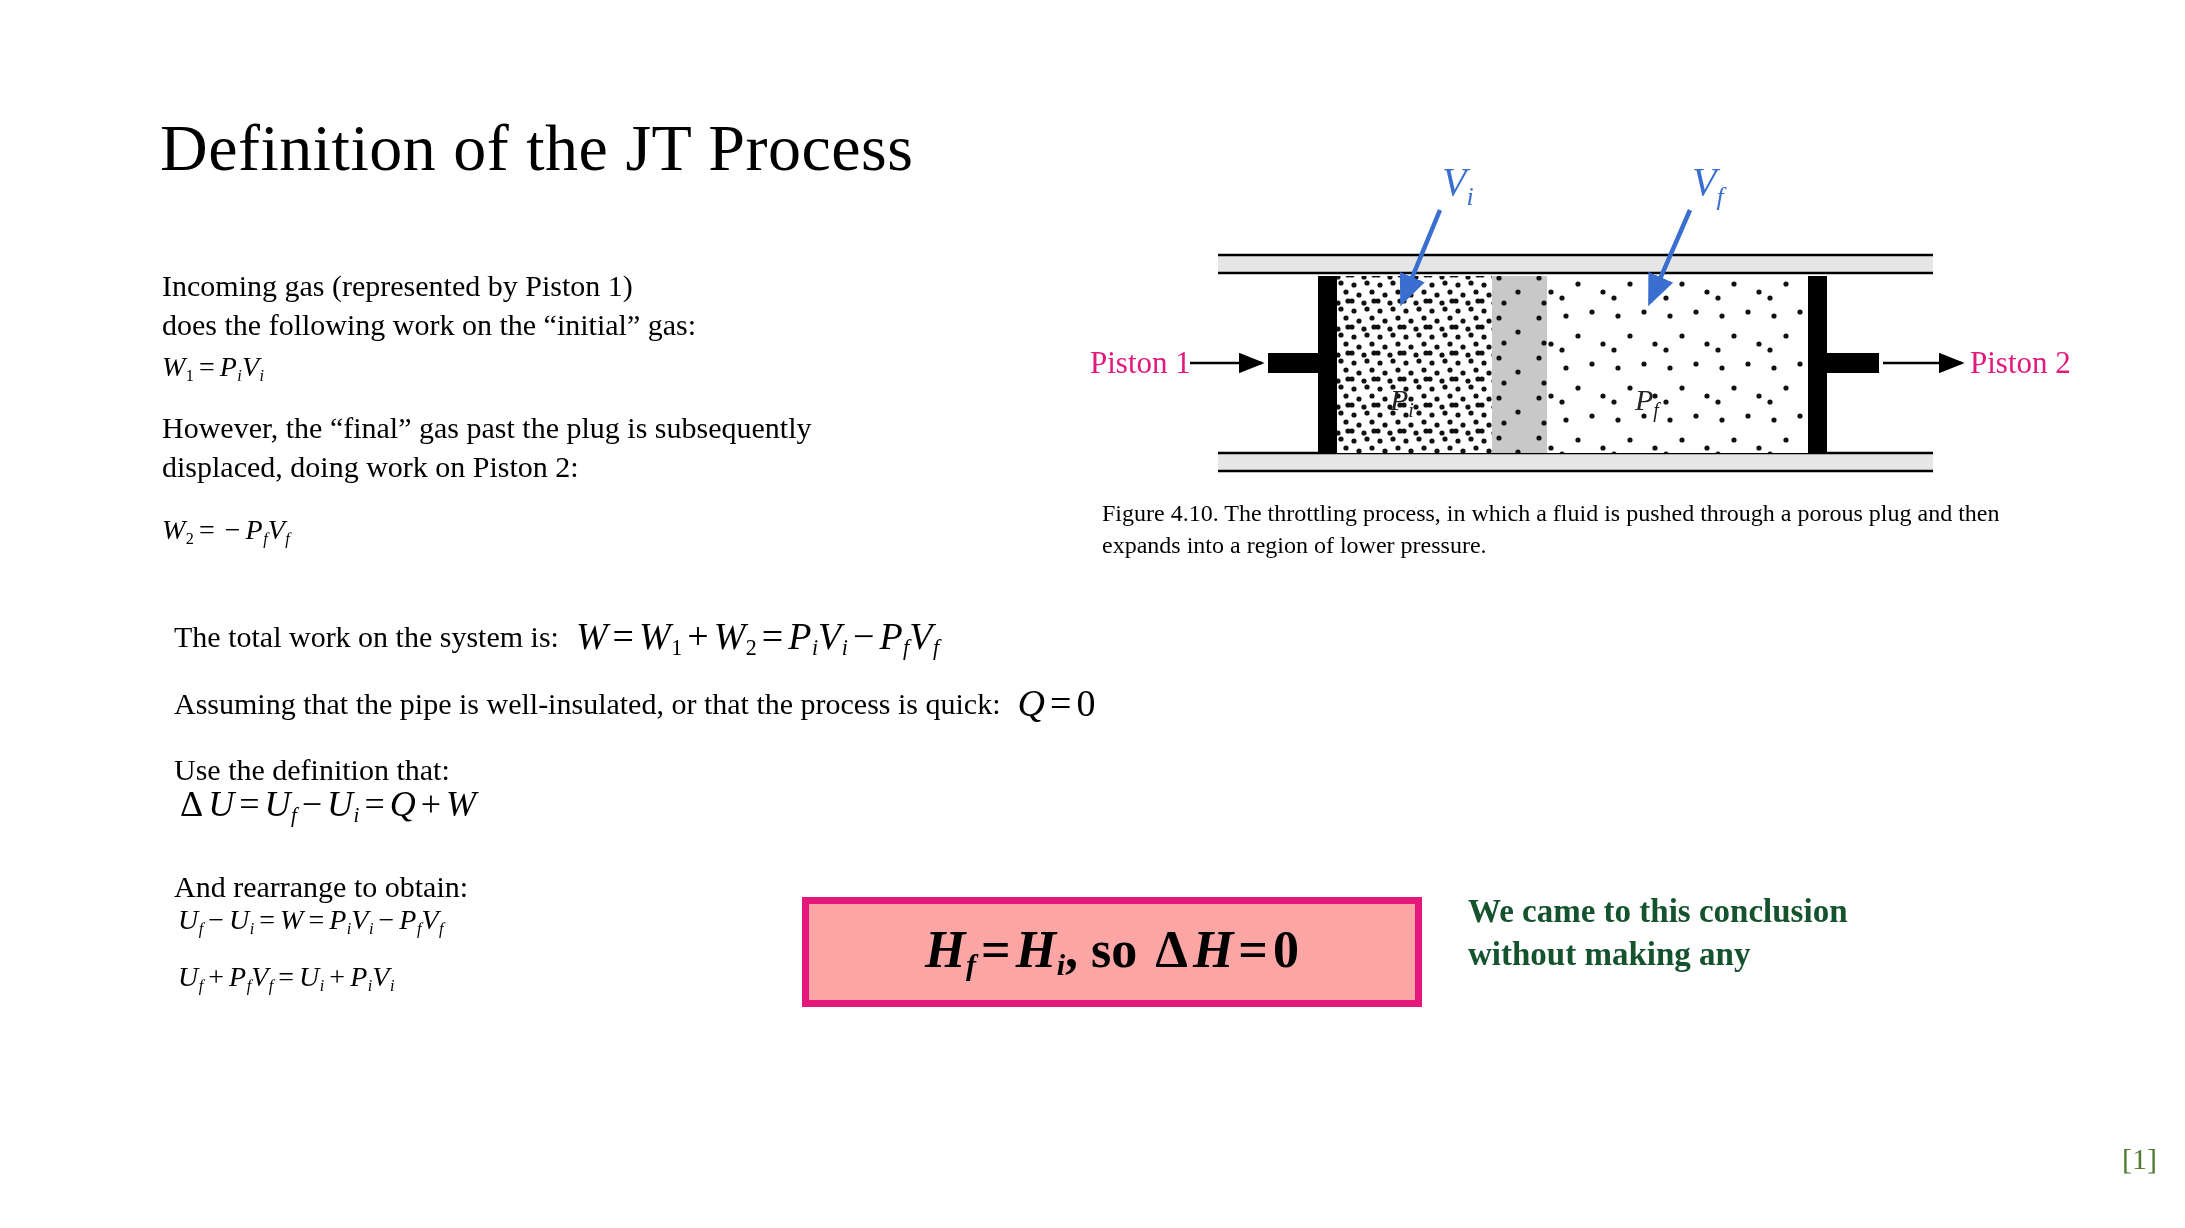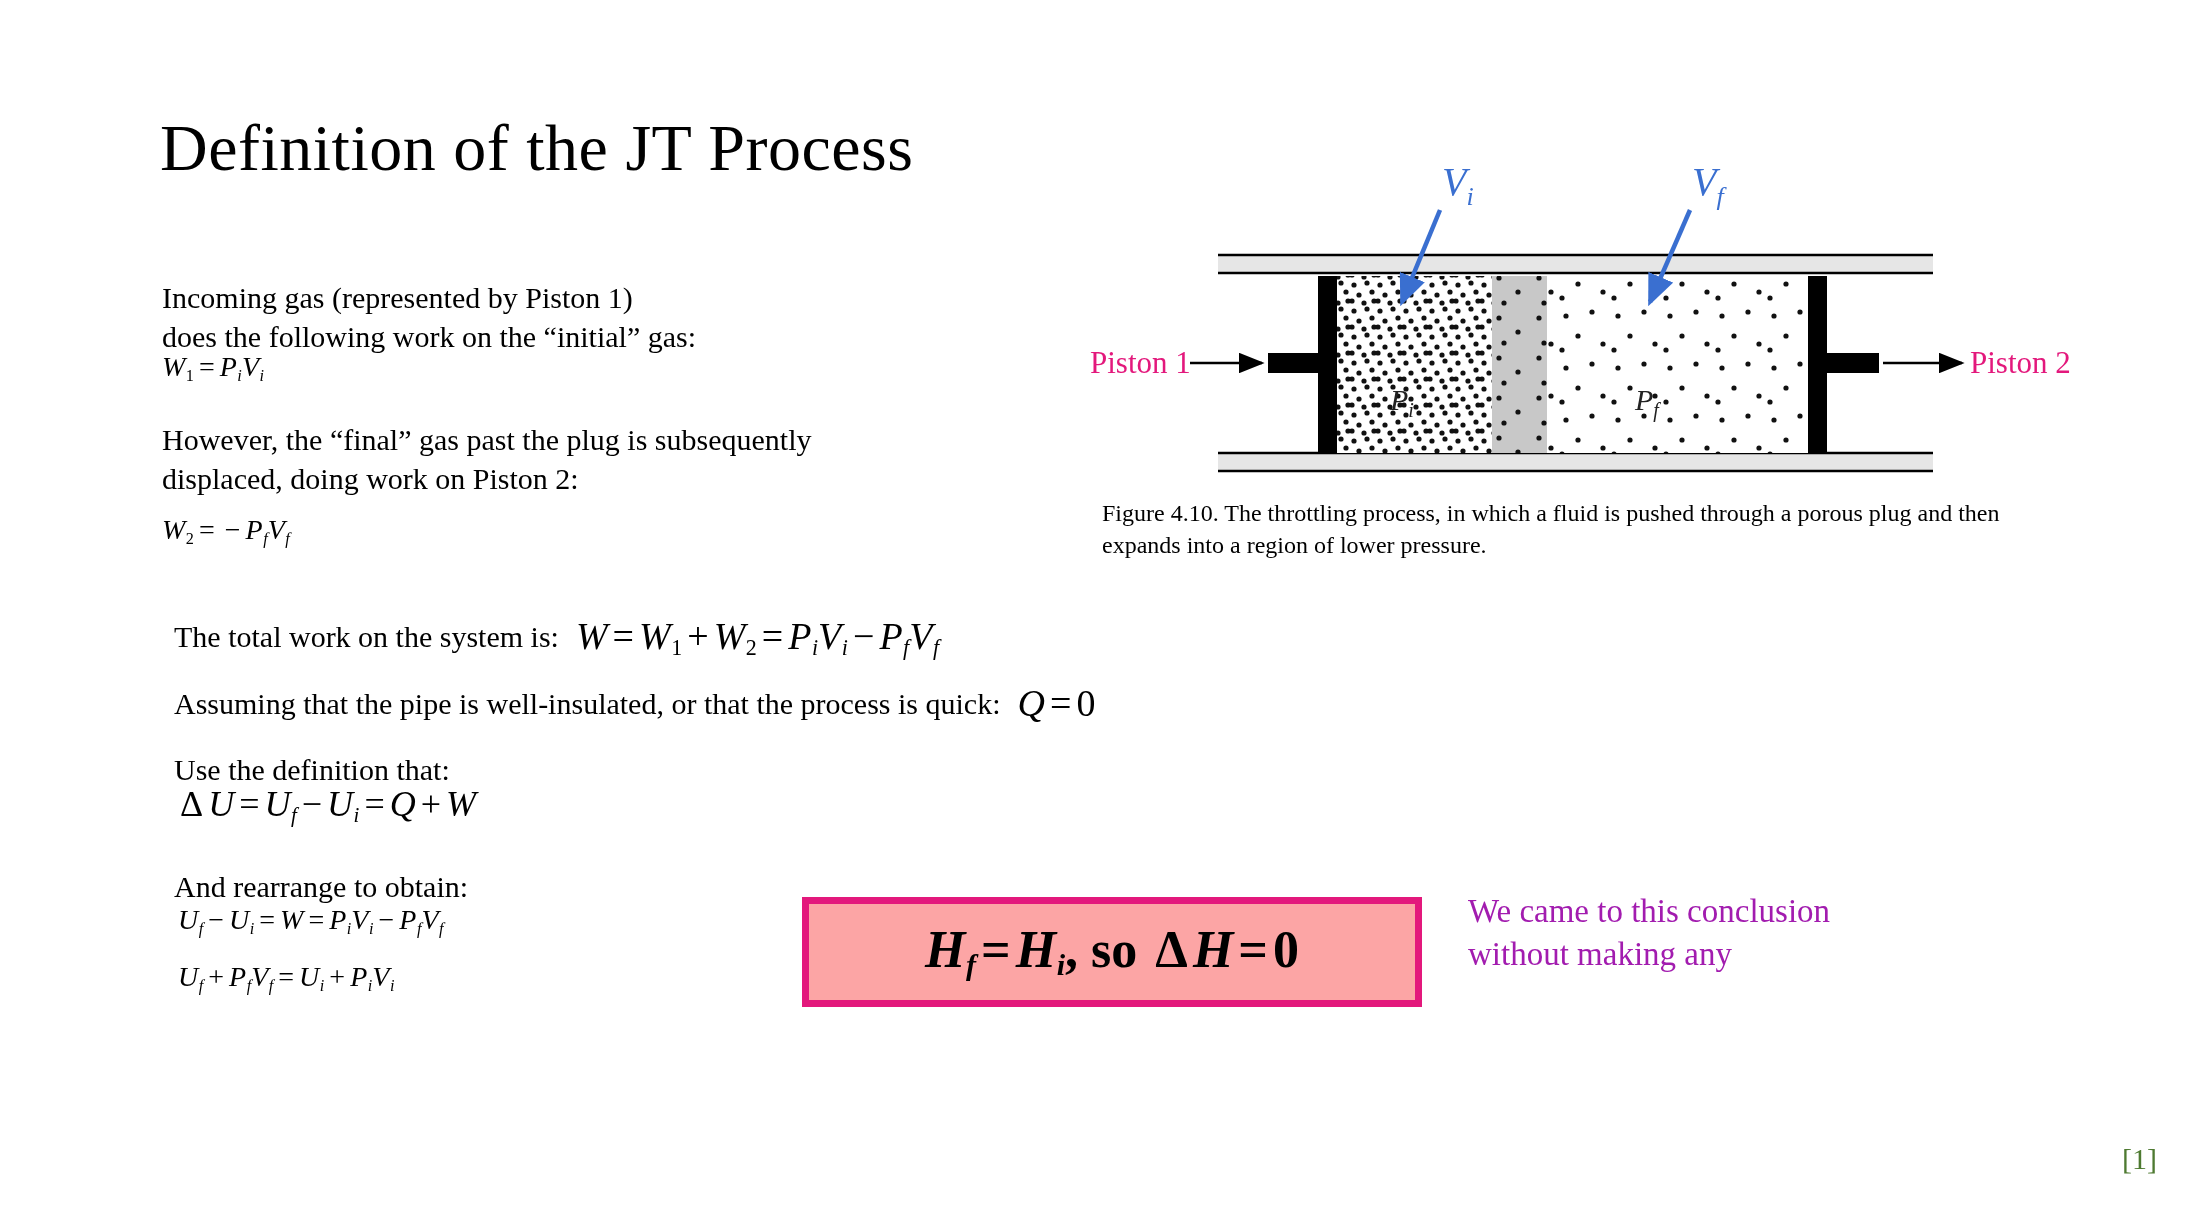--- a/index.html
+++ b/index.html
@@ -31,21 +31,21 @@
   
   #body-column {
     position: absolute;
     left: 162px;
     top: 266px;
     width: 1270px;
   }
   .para {
     font-size: 30px;
     line-height: 1.30;
-    margin: 12px 0 6px 0;
+    margin: 0 0 6px 0;
   }
   .para-line { display: block; white-space: nowrap; }
 
   .eq {
     font-family: "Liberation Serif", "DejaVu Serif", serif;
     font-style: italic;
     font-size: 28px;
     line-height: 1.05;
     white-space: nowrap;
   }
@@ -213,21 +213,21 @@
 <div class="abs eq" id="eq-u2">
   <i>U</i><sub class="s">f</sub><span class="op">+</span><i>P</i><sub class="s">f</sub><i>V</i><sub class="s">f</sub><span class="op">=</span><i>U</i><sub class="s">i</sub><span class="op">+</span><i>P</i><sub class="s">i</sub><i>V</i><sub class="s">i</sub>
 </div>
 
 <div id="boxed-eq" style="border-color: rgb(227, 24, 124);">
   <span class="eqtext">
     <i>H</i><sub class="s">f</sub><span class="op">=</span><i>H</i><sub class="s">i</sub><span class="rm">,</span>&nbsp;<span class="rm">so</span>&nbsp;<span class="op">Δ</span><i>H</i><span class="op">=</span><span class="rm">0</span>
   </span>
 </div>
 
-<div id="annotation" style="color: #a21caf;">
+<div id="annotation" style="color: #14532d; font-weight: bold;">
   <span class="aline">We came to this conclusion</span>
   <span class="aline">without making any</span>
 </div>
 
 <div id="citation">[1]</div>
 
 <div id="figure-wrap">
   <svg id="figure-svg" width="1040" height="420" viewBox="0 0 1040 420" xmlns="http://www.w3.org/2000/svg">
     <defs>
       <marker id="arrowBlack" markerWidth="10" markerHeight="8" refX="9" refY="4" orient="auto">

